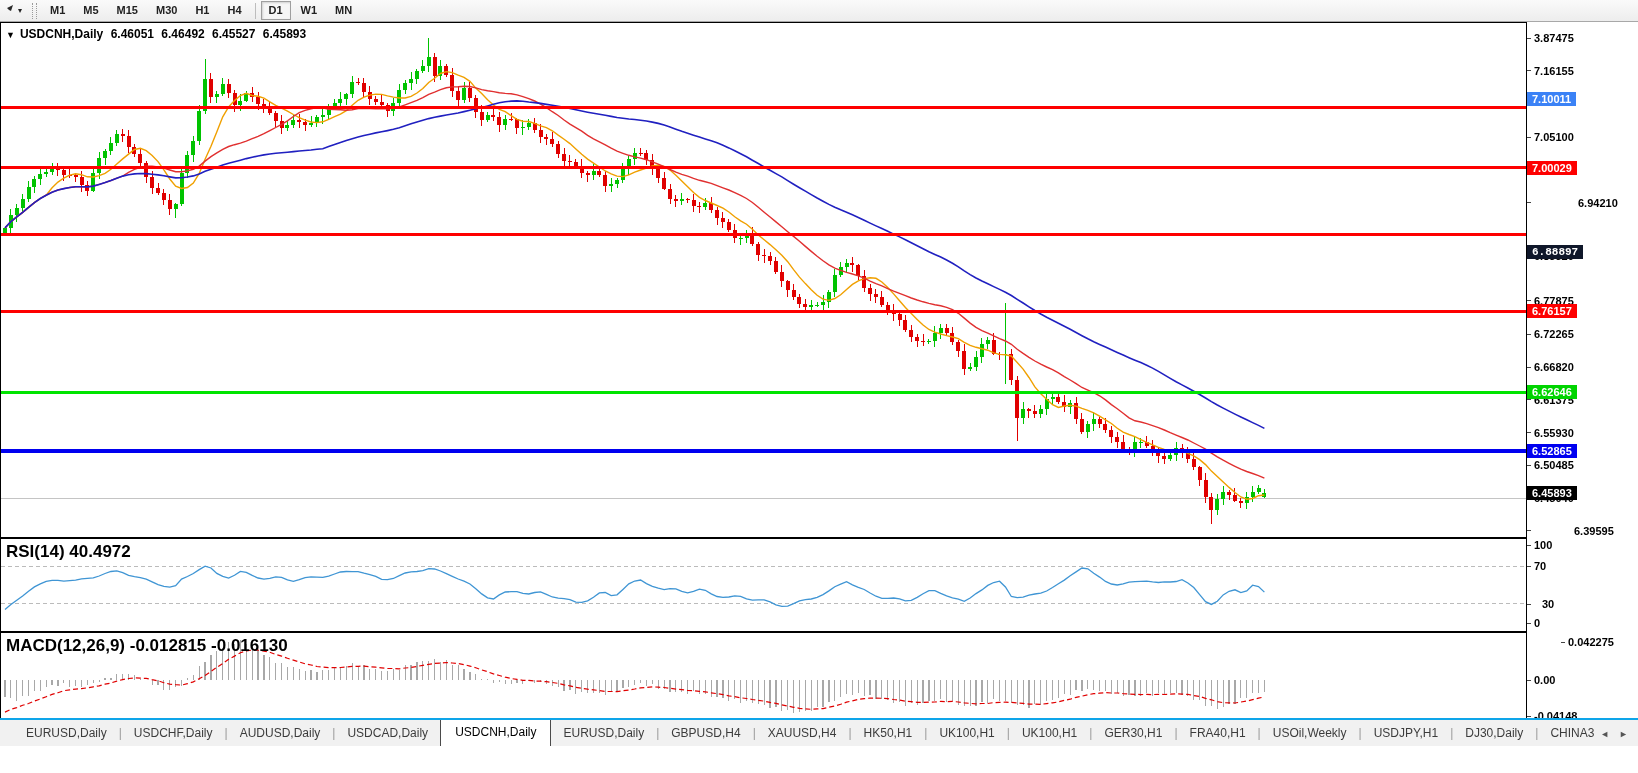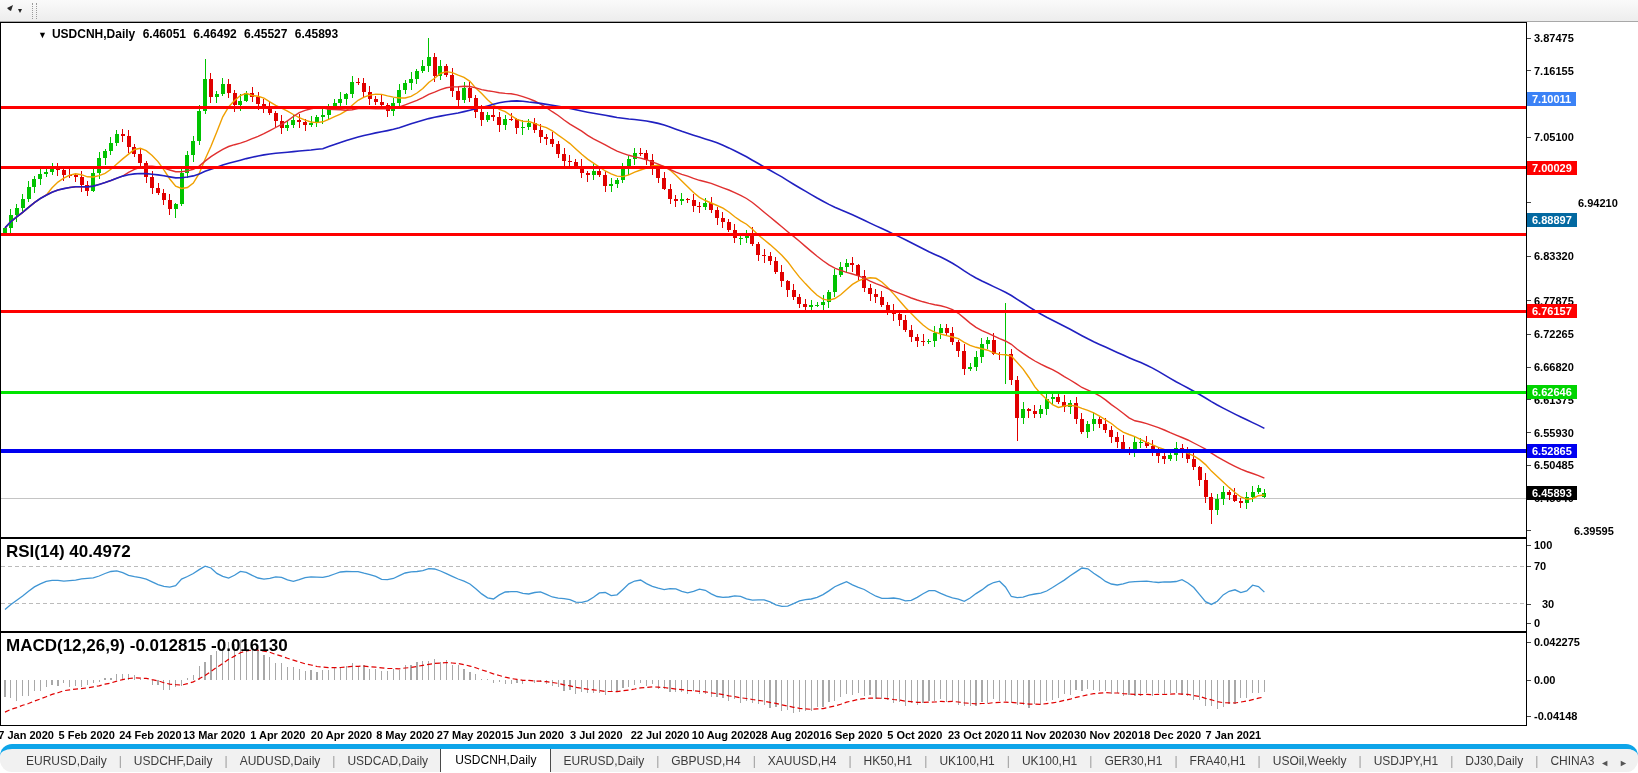--- a/index.html
+++ b/index.html
@@ -16,39 +16,39 @@
   .caret { font-size:8px; color:#222; line-height:1; }
   .grip { width:5px; height:16px; border-left:1px dotted #9a9a9a; border-right:1px dotted #9a9a9a; margin:0 4px; }
   .tfdiv { width:1px; height:16px; background:#bdbdbd; margin:0 4px; }
   .tf-btn { font-size:11px; font-weight:700; color:#222; padding:2px 7px; margin:0 1px;
             border:1px solid transparent; background:transparent; cursor:default; line-height:1.2; }
   .tf-btn.active { background:#f6f6f6; border:1px solid #9f9f9f; box-shadow:inset 1px 1px 2px rgba(0,0,0,.15); }
 
   
   #chart-window { position:absolute; left:0; top:22px; width:1638px; height:722px; background:#fff; }
   svg.panel { position:absolute; left:0; }
-  #chart-title { position:absolute; left:6px; top:5px; font-size:12px; font-weight:700; color:#000; z-index:5;margin-left:32px; }
+  #chart-title { position:absolute; left:6px; top:5px; font-size:12px; font-weight:700; color:#000; z-index:5; }
   #chart-title .tri { font-size:9px; margin-right:5px; }
   #chart-title span { margin-right:4px; }
   .panel-label { position:absolute; left:6px; font-size:17px; font-weight:700; color:#000; z-index:5; }
 
   
   #axis-col { position:absolute; left:1527px; top:0; width:111px; height:704px; background:#fff; }
   .tick { position:absolute; left:0; height:14px; display:flex; align-items:center; font-size:11px; font-weight:700; color:#000; }
   .tick .dash { width:4px; height:1px; background:#444; margin-right:3px; }
   .badge { position:absolute; left:0; height:14px; display:flex; align-items:center; padding:0 5px;
            font-size:11px; font-weight:700; color:#fff; z-index:4; }
 
   
   #time-axis { position:absolute; left:0; top:704px; width:1527px; height:19px; background:#fff; }
   .date-label { position:absolute; top:3px; transform:translateX(-50%); font-size:11px; font-weight:700; color:#000; white-space:nowrap; }
 
   
-  #tabbar { position:absolute; left:0; top:744px; width:1638px; height:28px; background:#f1f1f1;
-            border-top:5px solid #0ea5e9; display:flex; align-items:center; overflow:hidden;border-radius:12px; }
+  #tabbar { position:absolute; left:0; top:718px; width:1638px; height:28px; background:#f1f1f1;
+            border-top:2px solid #0ea5e9; display:flex; align-items:center; overflow:hidden; }
   #tabs { display:flex; align-items:center; height:100%; padding-left:14px; }
   .tab { font-size:12px; color:#3c3c3c; padding:5px 12px; white-space:nowrap; cursor:default; }
   .tab.active { background:#fff; border:1px solid #4a4a4a; border-bottom:none; color:#000; padding:5px 14px 8px 14px; }
   .tab-sep { color:#9a9a9a; font-size:12px; }
   #tab-arrows { position:absolute; right:4px; top:0; height:28px; display:flex; align-items:center; gap:10px;
                 padding:0 6px; background:#f1f1f1; }
   .arrow-btn { font-size:9px; color:#555; cursor:default; }
 </style>
 </head>
 <body>
@@ -56,20 +56,32 @@
 <div id="app">
 
   <div id="toolbar">
     <span id="tool-icon">
       <svg width="13" height="13" viewBox="0 0 13 13">
         <path d="M1 12 L7 6 L5 4 L11 1 L9 7 L7 6" fill="#2a2a2a"></path>
       </svg>
       <span class="caret">▾</span>
     </span>
     <span class="grip"></span>
+    <div id="tf-buttons" style="display: flex; align-items: center;">
+        <button class="tf-btn">M1</button>
+        <button class="tf-btn">M5</button>
+        <button class="tf-btn">M15</button>
+        <button class="tf-btn">M30</button>
+        <button class="tf-btn">H1</button>
+        <button class="tf-btn">H4</button>
+        <span class="tfdiv"></span>
+        <button class="tf-btn active">D1</button>
+        <button class="tf-btn">W1</button>
+        <button class="tf-btn">MN</button>
+      </div>
   </div>
 
   <div id="chart-window">
     <div id="chart-title">
       <span class="tri">▼</span><span>USDCNH,Daily</span>
       <span>6.46051</span>
       <span>6.46492</span>
       <span>6.45527</span>
       <span>6.45893</span>
     </div>
@@ -793,42 +805,42 @@
         <div class="tick" style="top: 469.049px;">
           <div class="dash"></div>
           <span>6.45040</span>
         </div>
         <div class="tick" style="top: 501.768px; gap: 40px;">
           <div class="dash"></div>
           <span>6.39595</span>
         </div>
         <div class="badge" style="top: 70px; background: #3b82f6;">7.10011</div>
         <div class="badge" style="top: 138.62px; background: rgb(254, 0, 0);">7.00029</div>
-        <div class="badge" style="top: 191px; background: #0369a1;">6.88897</div>
+        <div class="badge" style="top: 223px; background: #0f172a; font-family: Liberation Mono, monospace;">6.88897</div>
         <div class="badge" style="top: 282.067px; background: rgb(254, 0, 0);">6.76157</div>
         <div class="badge" style="top: 363.255px; background: rgb(0, 212, 0);">6.62646</div>
         <div class="badge" style="top: 422.029px; background: rgb(0, 0, 240);">6.52865</div>
         <div class="badge" style="top: 463.923px; background: rgb(0, 0, 0);">6.45893</div>
         <div class="tick" style="top: 516px;">
           <div class="dash"></div>
           <span>100</span>
         </div>
         <div class="tick" style="top: 537px;">
           <div class="dash"></div>
           <span>70</span>
         </div>
         <div class="tick" style="top: 575px; gap: 8px;">
           <div class="dash"></div>
           <span>30</span>
         </div>
         <div class="tick" style="top: 594px;">
           <div class="dash"></div>
           <span>0</span>
         </div>
-        <div class="tick" style="top: 613px;">
+        <div class="tick" style="top: 613px; margin-left: 34px;">
           <div class="dash"></div>
           <span>0.042275</span>
         </div>
         <div class="tick" style="top: 651px;">
           <div class="dash"></div>
           <span>0.00</span>
         </div>
         <div class="tick" style="top: 687px;">
           <div class="dash"></div>
           <span>-0.04148</span>

